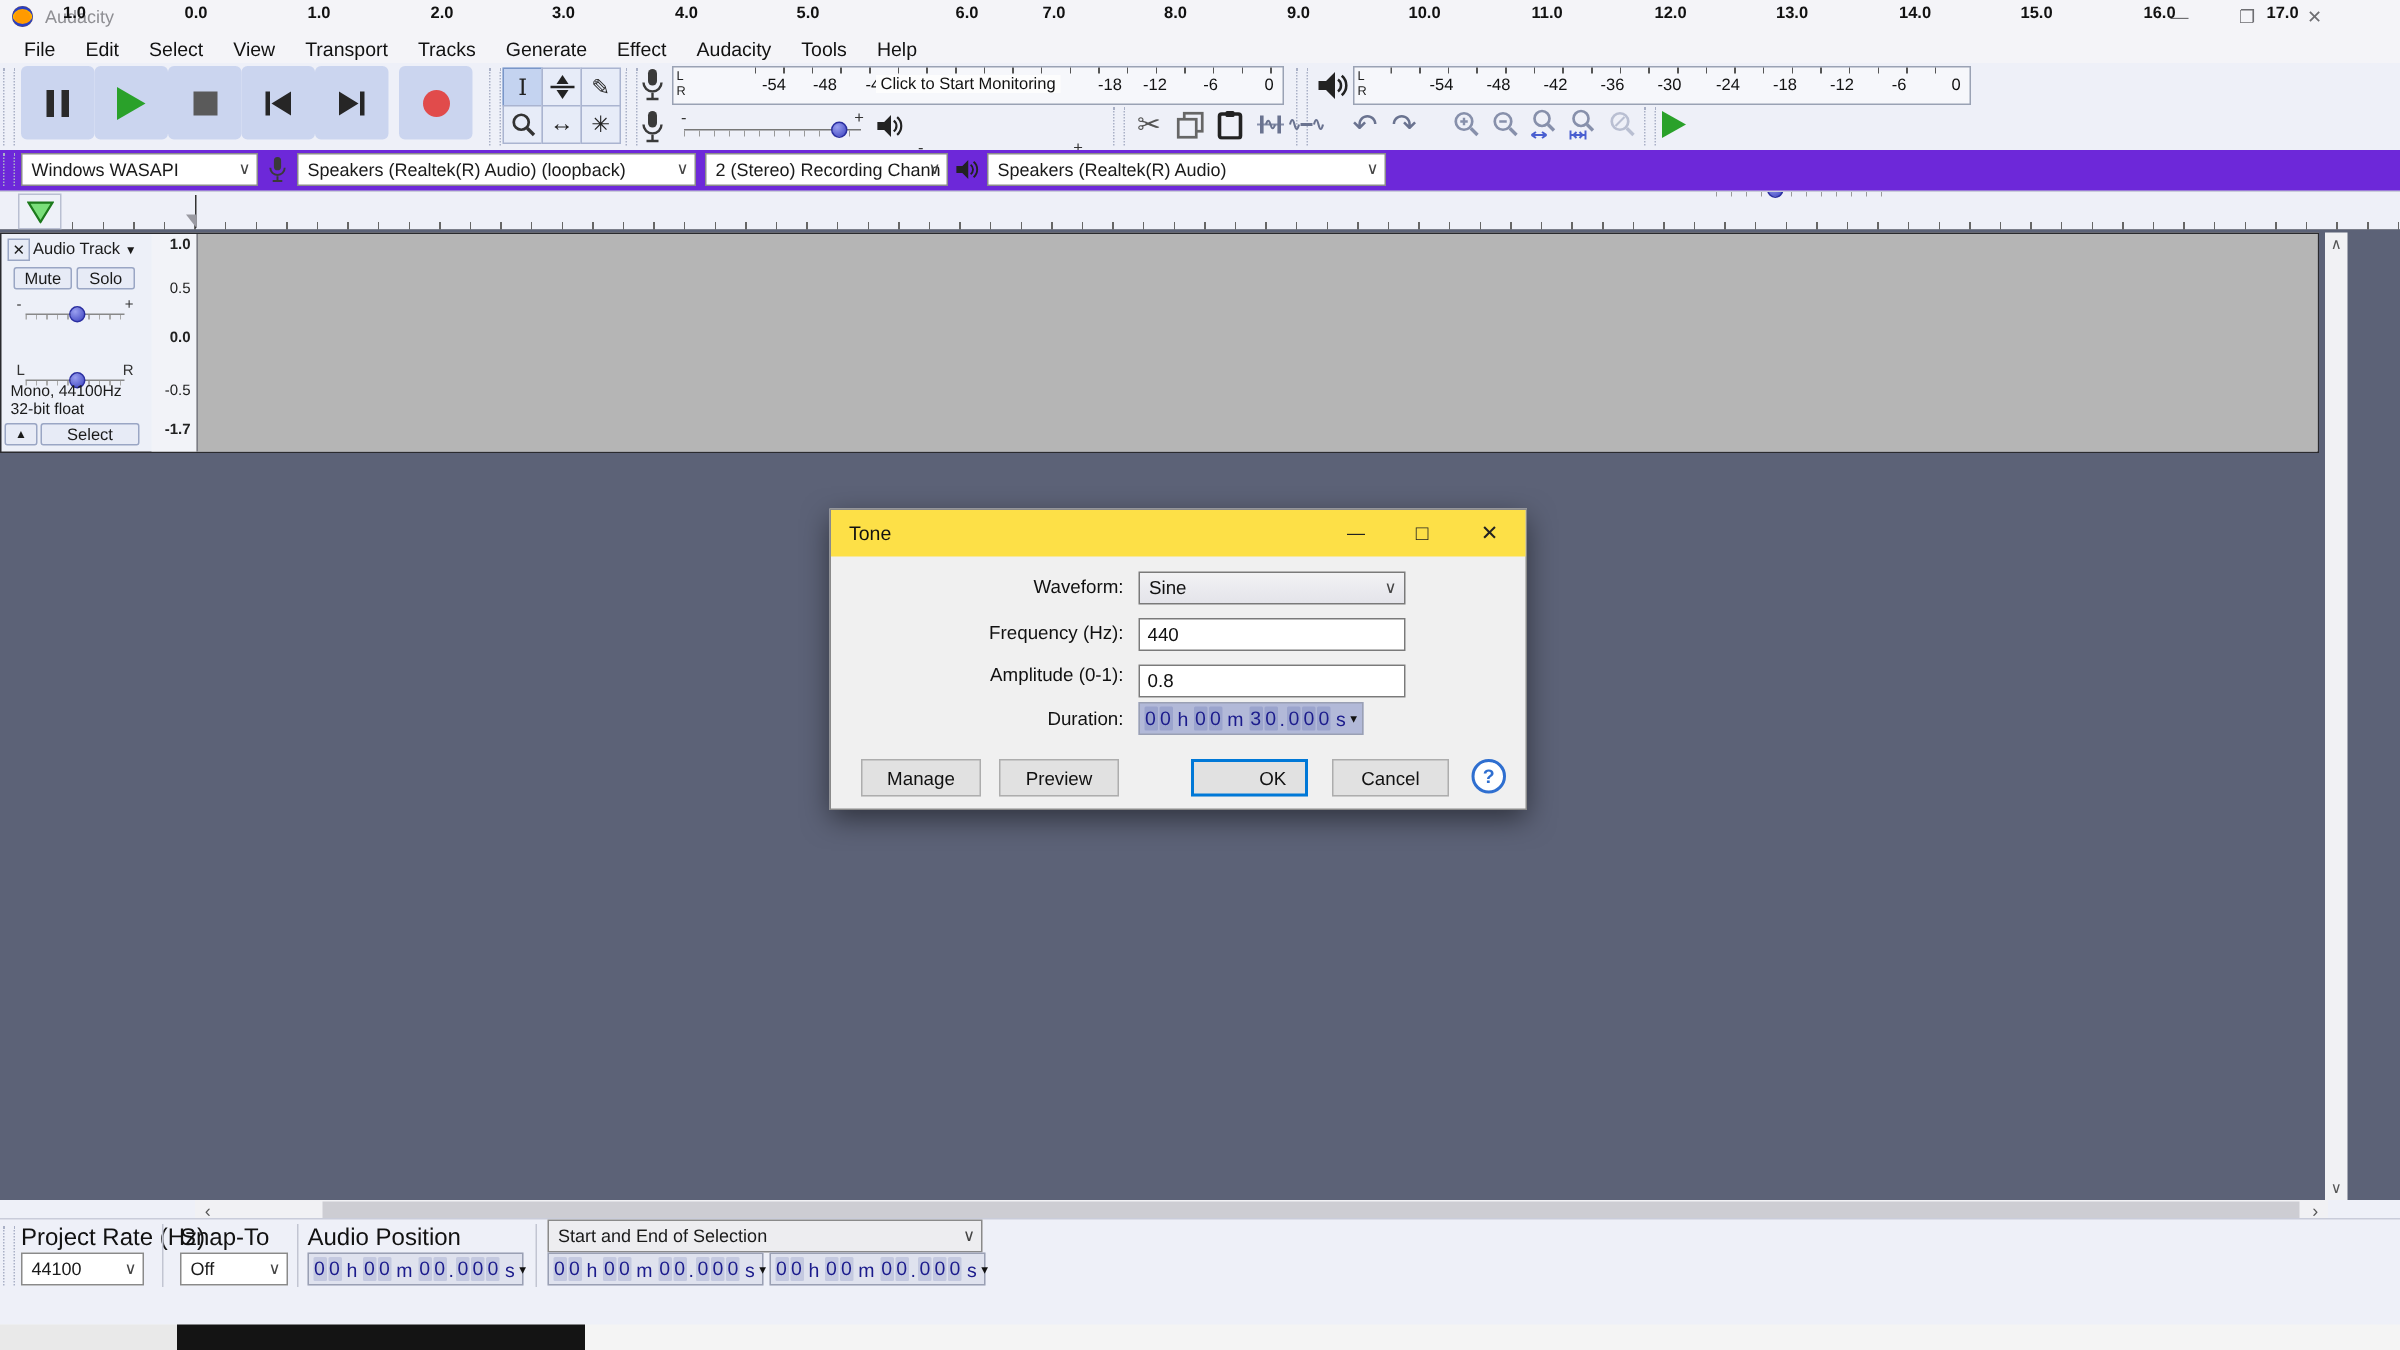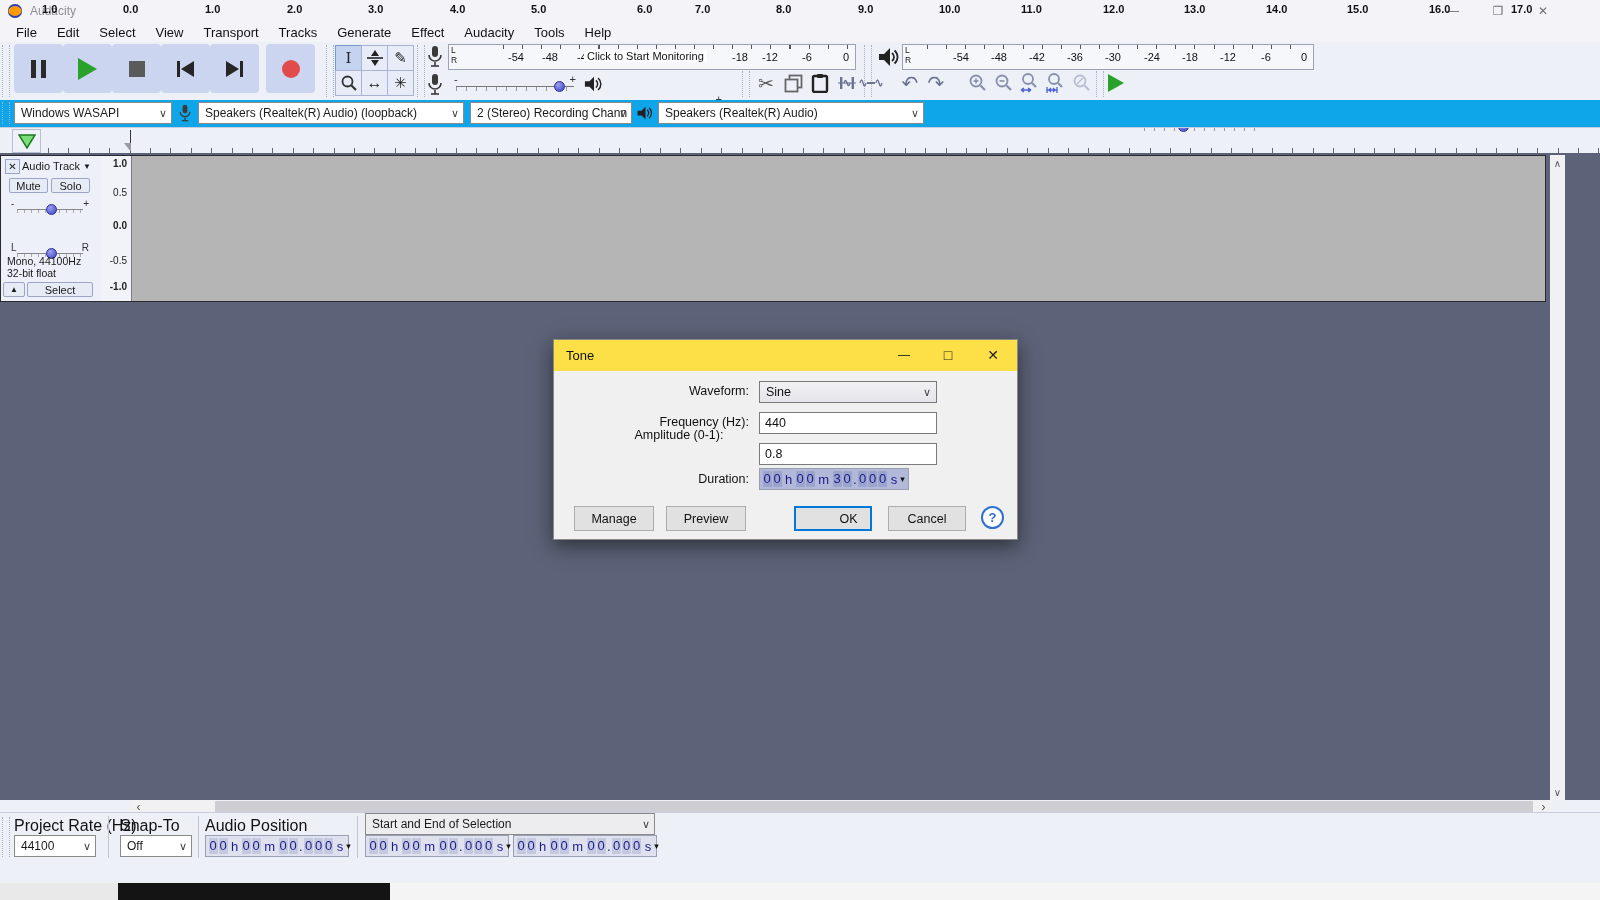--- a/index.html
+++ b/index.html
@@ -35,21 +35,21 @@
   .mlabel{position:absolute;top:6px;transform:translateX(-50%);font-size:11px;color:#111;}
   .monitor{position:absolute;top:5px;background:#fdfdfd;padding:0 3px;font-size:11px;color:#111;white-space:nowrap;}
   .hslider{position:relative;}
   .hslider .line{position:absolute;left:4px;right:4px;top:12px;height:1px;background:#777;}
   .hslider .tks{position:absolute;left:4px;right:4px;top:13px;height:4px;background:repeating-linear-gradient(90deg,#999 0 1px,transparent 1px 10px);}
   .hslider .mm{position:absolute;top:-1px;font-size:11px;color:#333;}
   .sthumb{position:absolute;top:7px;width:11px;height:11px;border-radius:50%;background:radial-gradient(circle at 35% 30%,#9aa0f0,#3c42c0);border:1px solid #2a2ea0;box-sizing:border-box;}
   .editbtn{width:24px;height:24px;display:flex;align-items:center;justify-content:center;color:#555;}
   svg{display:block;}
   
-  .devbar{left:0;top:100px;width:1600px;height:27px;background:#0ea5e9;border-bottom:1px solid #c9ccda;}
+  .devbar{left:0;top:100px;width:1600px;height:27px;background:#6d28d9;border-bottom:1px solid #c9ccda;}
   .combo{position:absolute;background:#fff;border:1px solid #8a8a8a;height:22px;box-sizing:border-box;font-size:12px;line-height:20px;padding:0 18px 0 6px;white-space:nowrap;overflow:hidden;}
   .combo .chev{position:absolute;right:4px;top:0;line-height:20px;color:#444;font-size:11px;}
   
   .ruler{left:0;top:128px;width:1600px;height:25px;background:linear-gradient(#fdfdfe,#eceef5);border-bottom:1px solid #444;
     background-image:repeating-linear-gradient(90deg,#666 0 1px,transparent 1px 20.4px);background-size:1561px 5px;background-position:48px bottom;background-repeat:no-repeat;}
   .rlabel{position:absolute;top:3px;font-size:11px;font-weight:bold;color:#111;}
   .pinbtn{left:12px;top:129px;width:27px;height:22px;background:#eef1f8;border:1px solid #b9bfd2;display:flex;align-items:center;justify-content:center;}
   .cursorline{left:130px;top:130px;width:1px;height:22px;background:#333;}
   .cursorflag{left:124px;top:143px;width:0;height:0;border-top:9px solid #9a9aa2;border-left:7px solid transparent;}
   
@@ -453,21 +453,21 @@
         <div class="abs tc-btn" style="left:26px;top:126px;width:66px;height:15px;">
             <span>Select</span>
           </div>
       </div>
 
       <div class="abs" style="left:100px;top:0;width:30px;height:100%;background:#f2f3f8;">
         <span class="vr-label" style="top:2px;font-weight:bold;">1.0</span>
         <span class="vr-label" style="top:31px;">0.5</span>
         <span class="vr-label" style="top:64px;font-weight:bold;">0.0</span>
         <span class="vr-label" style="top:99px;">-0.5</span>
-        <span class="vr-label" style="top:125px;font-weight:bold;">-1.0</span>
+        <span class="vr-label" style="top:125px;font-weight:bold;">-1.7</span>
       </div>
       <div class="track-content"></div>
     </div>
 
     <div class="abs vscroll">
       <div class="vs-arrow" style="top:0;">
           <span>∧</span>
         </div>
       <div class="vs-arrow" style="top:629px;">
           <span>∨</span>
@@ -585,21 +585,21 @@
           <span>✕</span>
         </div>
     </div>
 
     <span class="dlg-label" style="left:55px;top:44px;">Waveform:</span>
     <div class="dlg-combo" style="top:41px;"><span>Sine</span><span class="chev">∨</span></div>
 
     <span class="dlg-label" style="left:55px;top:75px;">Frequency (Hz):</span>
     <div class="dlg-input" style="top:72px;">440</div>
 
-    <span class="dlg-label" style="left:55px;top:88px;text-align:center;">Amplitude (0-1):</span>
+    <span class="dlg-label" style="left:55px;top:103px;">Amplitude (0-1):</span>
     <div class="dlg-input" style="top:103px;">0.8</div>
 
     <span class="dlg-label" style="left:55px;top:132px;">Duration:</span>
     <div class="timefield selected" style="left:205px;top:128px;width:150px;">
       <span class="tfv">
           <span class="tf-d">0</span>
           <span class="tf-d">0</span>
           <span class="tf-s"></span>
           <span class="tf-u">h</span>
           <span class="tf-s"></span>

